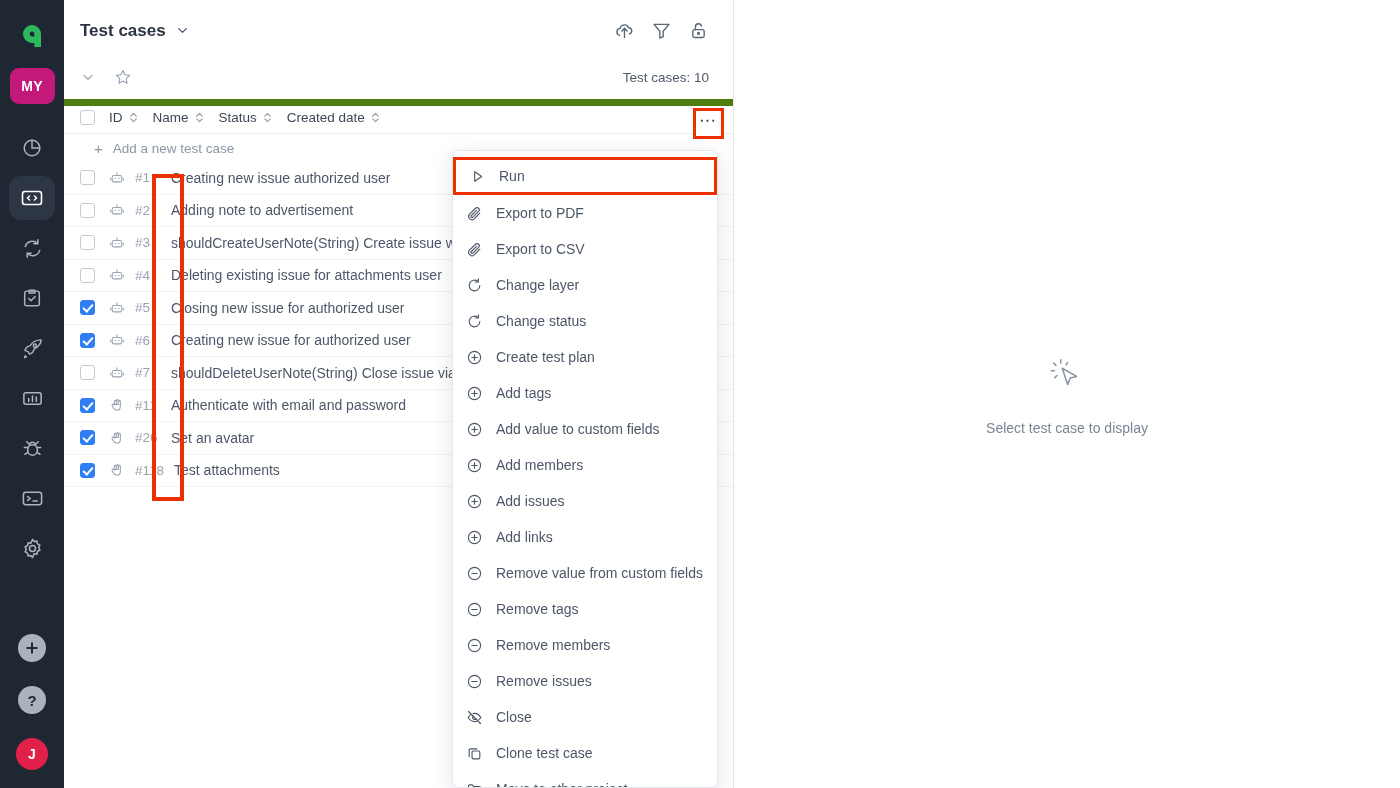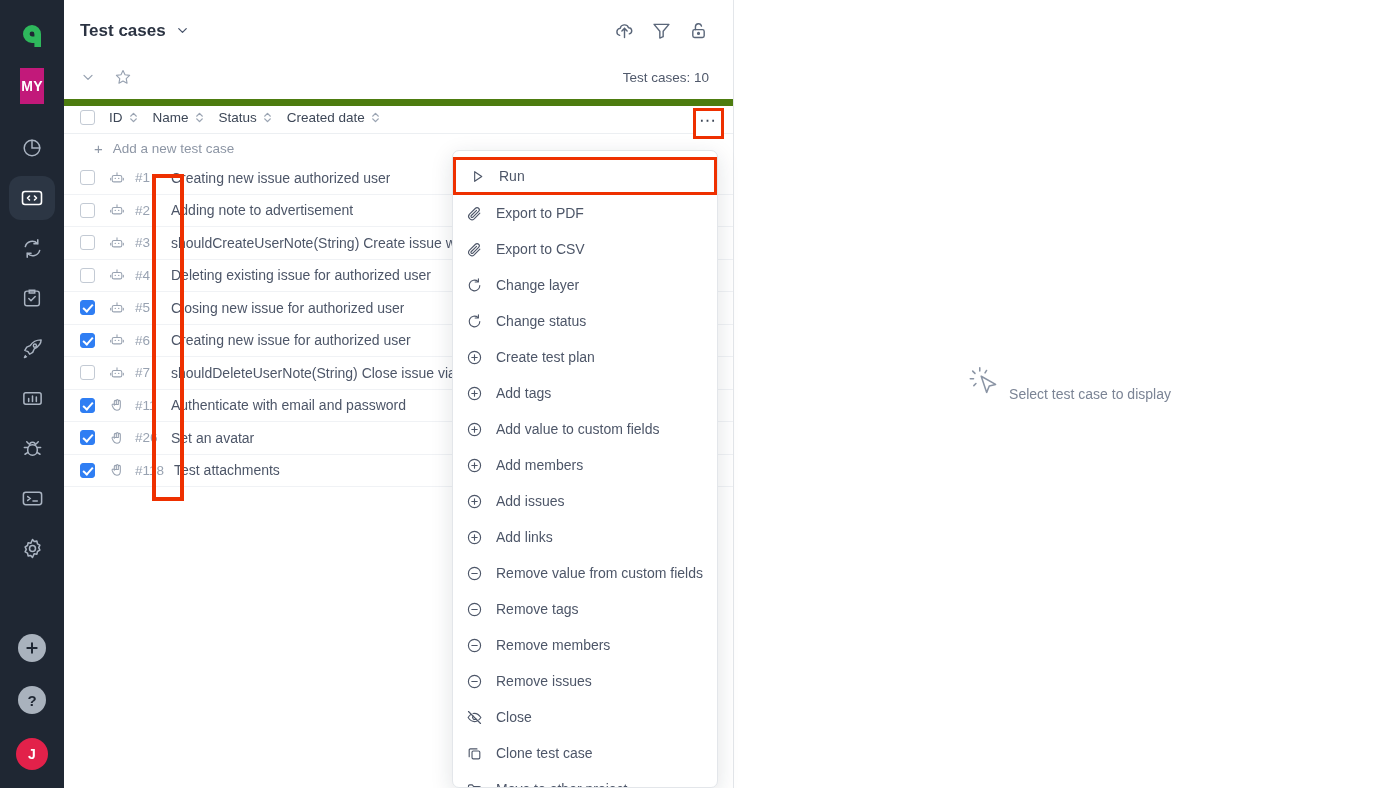--- a/index.html
+++ b/index.html
@@ -13,21 +13,21 @@
 
   
   .rail {
     width: 64px; height: 788px;
     background: #1f2733;
     display: flex; flex-direction: column; align-items: center;
     flex: 0 0 64px;
   }
   .rail-logo { margin-top: 14px; width: 40px; height: 40px; display:flex; align-items:center; justify-content:center; }
   .rail-badge {
-    margin-top: 14px; width: 24px; height: 36px; border-radius: 0;
+    margin-top: 14px; width: 45px; height: 36px; border-radius: 9px;
     background: #c2197a; color: #fff; font-size: 14px; font-weight: 700;
     display: flex; align-items: center; justify-content: center; letter-spacing: .3px;
   }
   .rail-icons { margin-top: 22px; display: flex; flex-direction: column; align-items: center; gap: 0; width: 100%; }
   .rail-item {
     width: 46px; height: 44px; margin-bottom: 6px;
     display: flex; align-items: center; justify-content: center;
     border-radius: 12px; color: #aab4c2; cursor: pointer;
   }
   .rail-item.active { background: #2c3644; color: #ffffff; }
@@ -97,21 +97,21 @@
   .row .rname { margin-left: 10px; white-space: nowrap; overflow:hidden; color:#4d5668; }
 
   
   .cb-highlight {
     position: absolute; left: 88px; top: 174px; width: 32px; height: 327px;
     border: 4px solid #ee3000; pointer-events:none; z-index: 6;
   }
 
   
   .detail {
-    flex: 1 1 auto; height:788px; display:flex; flex-direction:row;
+    flex: 1 1 auto; height:788px; display:flex; flex-direction:column;
     align-items:center; justify-content:center; background:#fff;
   }
   .detail-ic { color:#8a94a4; margin-bottom: 22px; }
   .detail-text { font-size: 14px; color:#7b8495; }
 
   
   .menu {
     position:absolute; left: 452px; top: 150px; width: 266px;
     background:#fff; border:1px solid #e3e6ea; border-radius: 7px;
     box-shadow: 0 6px 22px rgba(25,35,55,.13);
@@ -364,21 +364,21 @@
           <span class="cb"></span>
           <span class="type-ic">
             <svg width="16" height="16" viewBox="0 0 24 24" fill="none" stroke="currentColor" stroke-width="1.6" stroke-linecap="round" stroke-linejoin="round">
               <rect x="4.8" y="8.2" width="14.4" height="9.6" rx="2.6"></rect>
               <path d="M12 4.2v4M2.5 12.5v2.6M21.5 12.5v2.6"></path>
               <circle cx="9.4" cy="12.6" r="1.05" fill="currentColor" stroke="none"></circle>
               <circle cx="14.6" cy="12.6" r="1.05" fill="currentColor" stroke="none"></circle>
             </svg>
           </span>
           <span class="rid">#4</span>
-          <span class="rname">Deleting existing issue for authorized user</span>
+          <span class="rname">Deleting existing issue for attachments user</span>
         </div>
         <div class="row">
           <span class="cb checked"></span>
           <span class="type-ic">
             <svg width="16" height="16" viewBox="0 0 24 24" fill="none" stroke="currentColor" stroke-width="1.6" stroke-linecap="round" stroke-linejoin="round">
               <rect x="4.8" y="8.2" width="14.4" height="9.6" rx="2.6"></rect>
               <path d="M12 4.2v4M2.5 12.5v2.6M21.5 12.5v2.6"></path>
               <circle cx="9.4" cy="12.6" r="1.05" fill="currentColor" stroke="none"></circle>
               <circle cx="14.6" cy="12.6" r="1.05" fill="currentColor" stroke="none"></circle>
             </svg>

